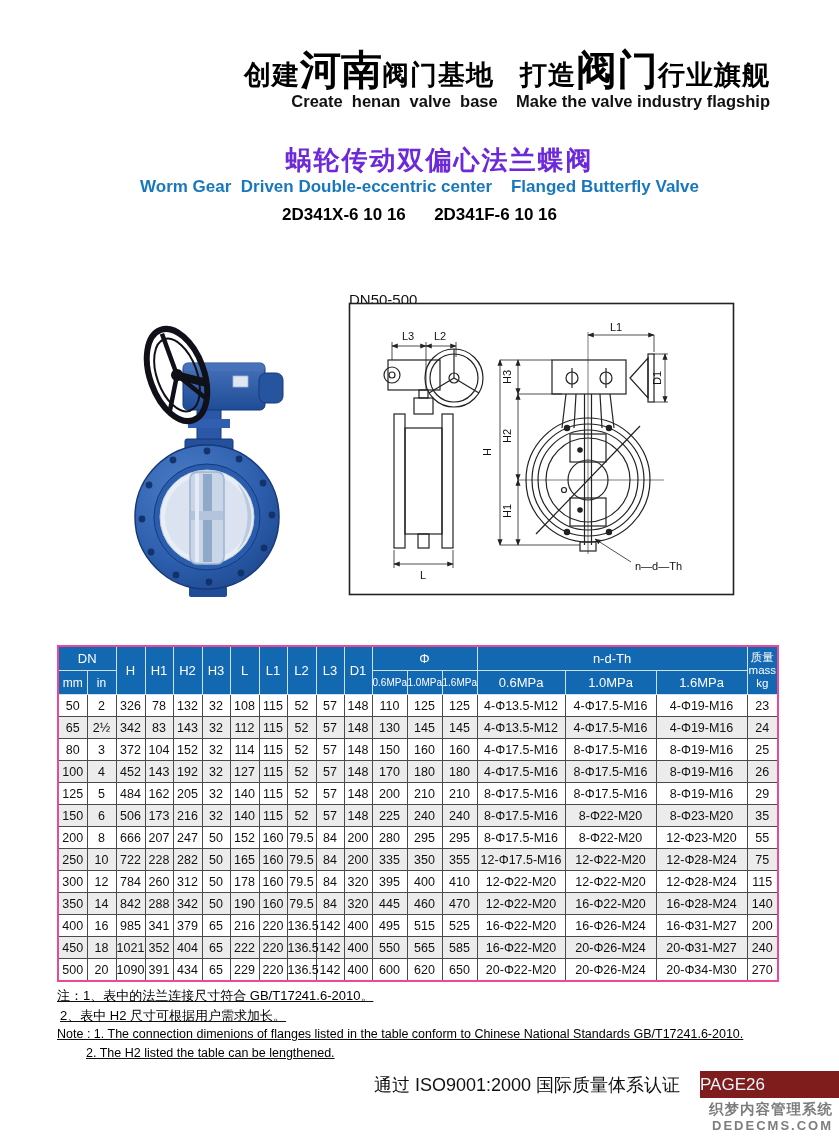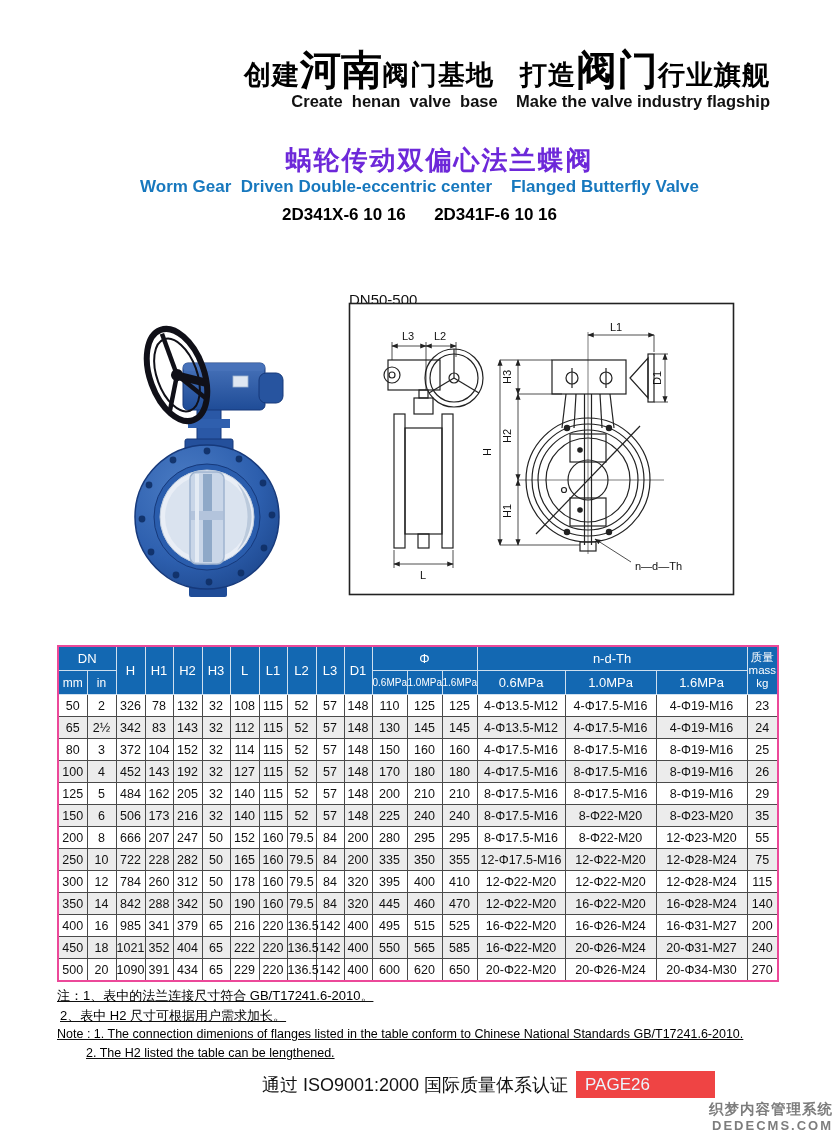--- a/index.html
+++ b/index.html
@@ -40,24 +40,24 @@
   .spec tr.alt td{background:#ececec;}
 
   
   .notes{position:absolute;left:57px;top:986px;line-height:1.5;text-decoration:underline;}
   .notes .zh{font-size:13px;color:#000;}
   .notes .zh.ind{margin-left:3px;}
   .notes .en{font-size:12.5px;color:#000;}
   .notes .en.ind{margin-left:29px;}
 
   
-  .footer{position:absolute;top:1071px;left:0;width:715px;display:flex;align-items:center;justify-content:flex-end;}
+  .footer{position:absolute;top:1071px;left:0;width:839px;display:flex;align-items:center;justify-content:flex-end;}
   .cert{font-size:18px;color:#111;margin-right:8px;}
-  .page-badge{background:#ef4444;color:#eaf4fc;font-size:17px;height:27px;line-height:27px;
-              width:139px;padding-left:9px;box-sizing:border-box;}
+  .page-badge{background:#7f1d1d;color:#eaf4fc;font-size:17px;height:27px;line-height:27px;
+              width:139px;box-sizing:border-box;margin-left:12px;}
 
   
   .watermark{position:absolute;right:6px;top:1100px;text-align:right;color:#7d7d7d;font-weight:bold;
              text-shadow:0 1px 0 #fff,1px 0 0 #fff;line-height:1.25;}
   .watermark .l1{font-size:14.5px;letter-spacing:1px;}
   .watermark .l2{font-size:13px;letter-spacing:2px;}
 </style>
 </head>
 <body>
 

